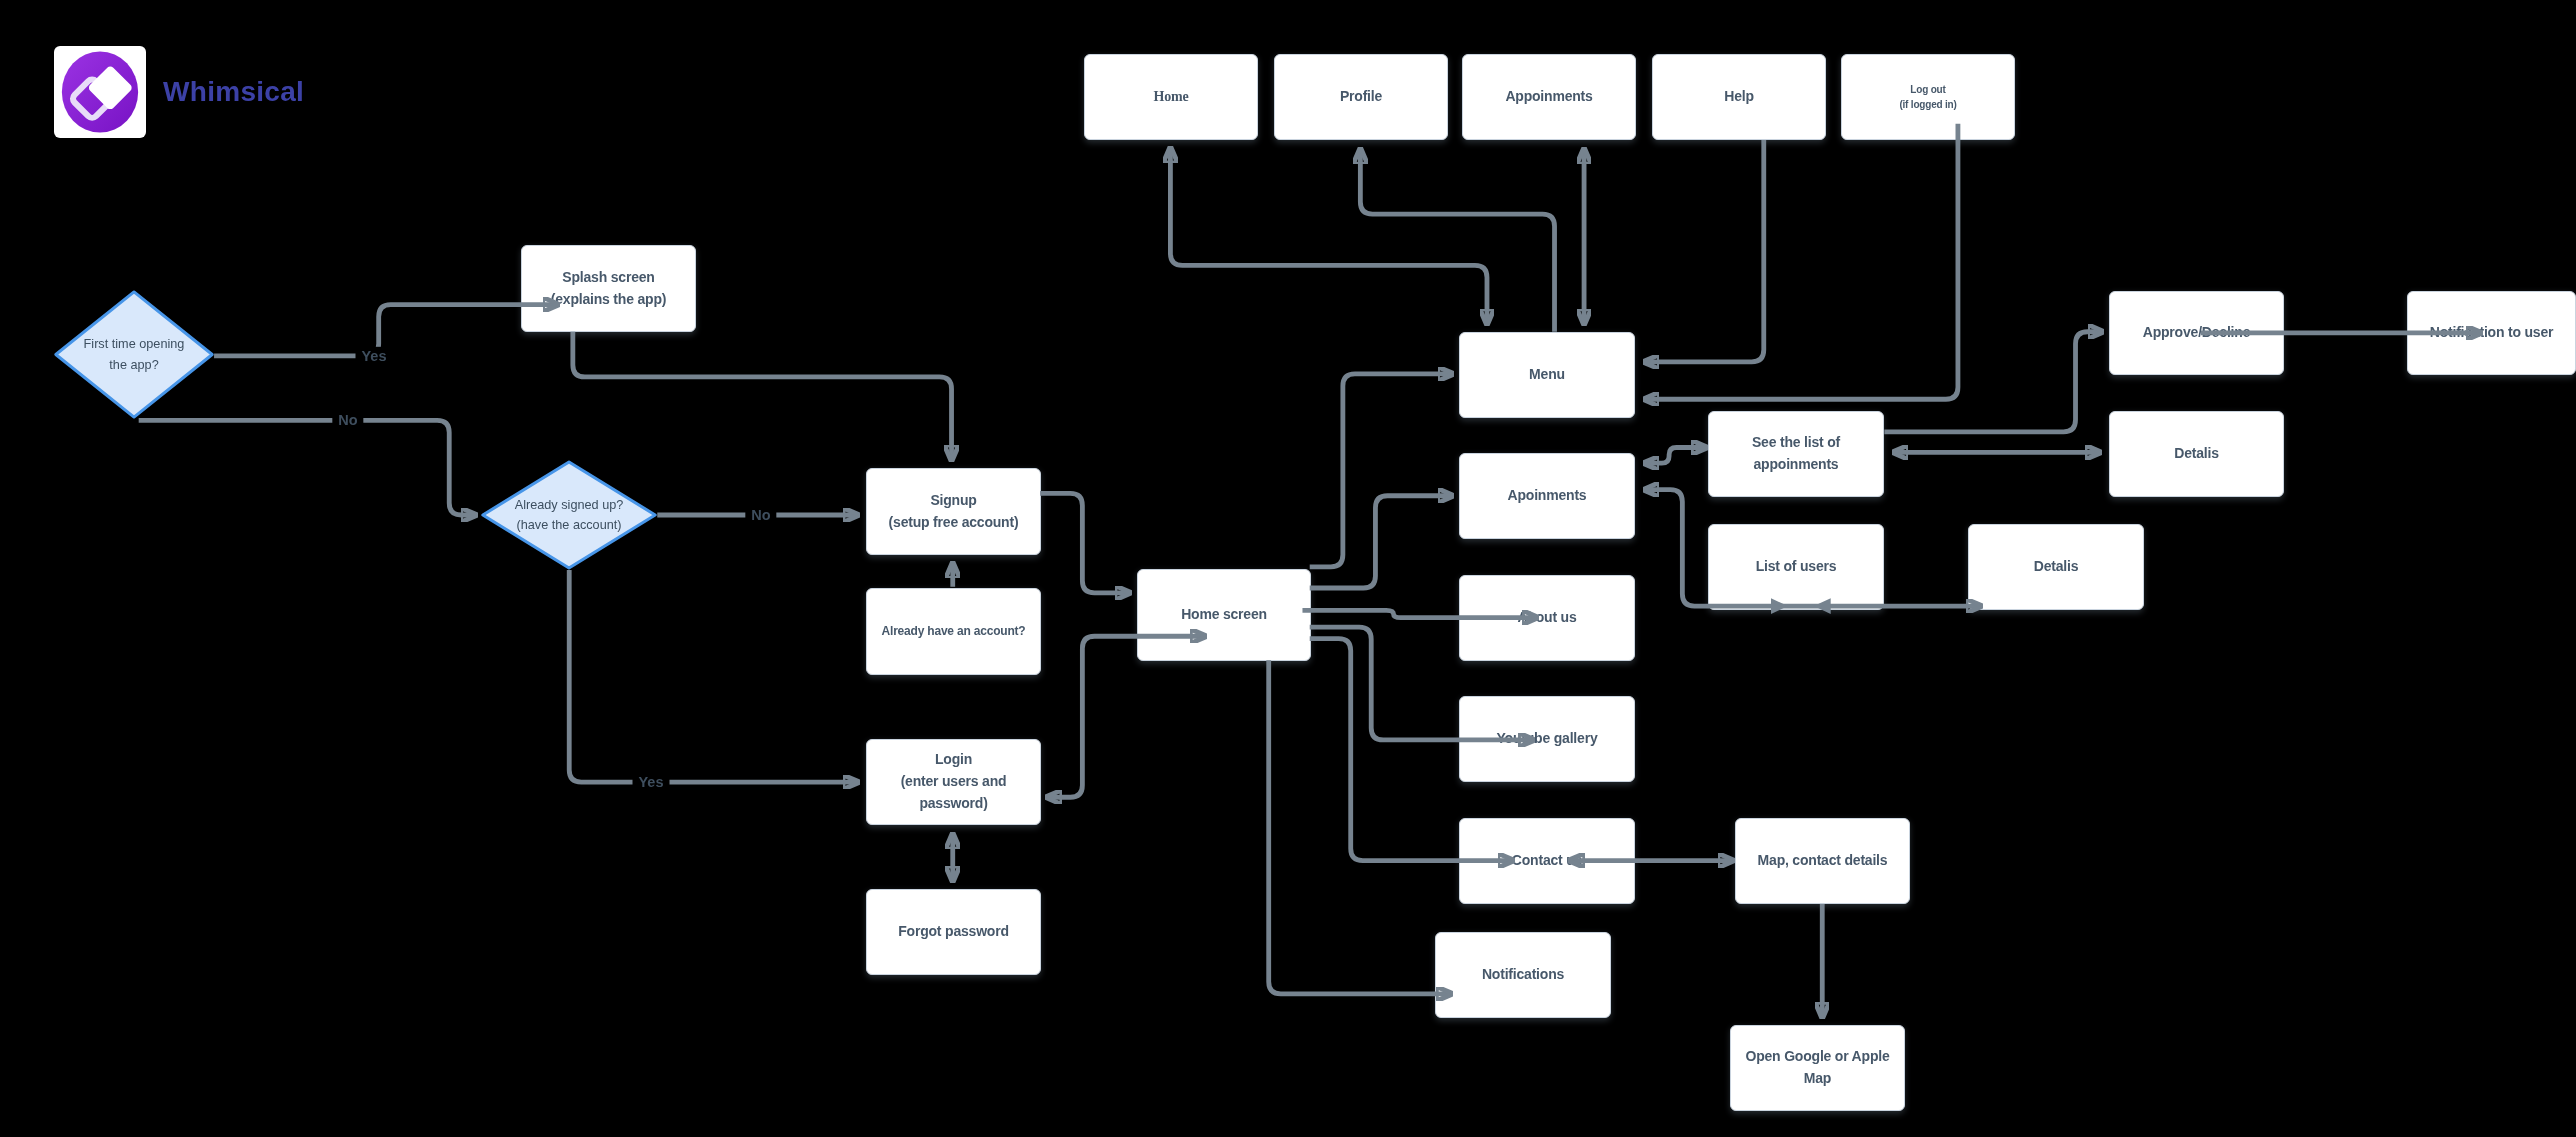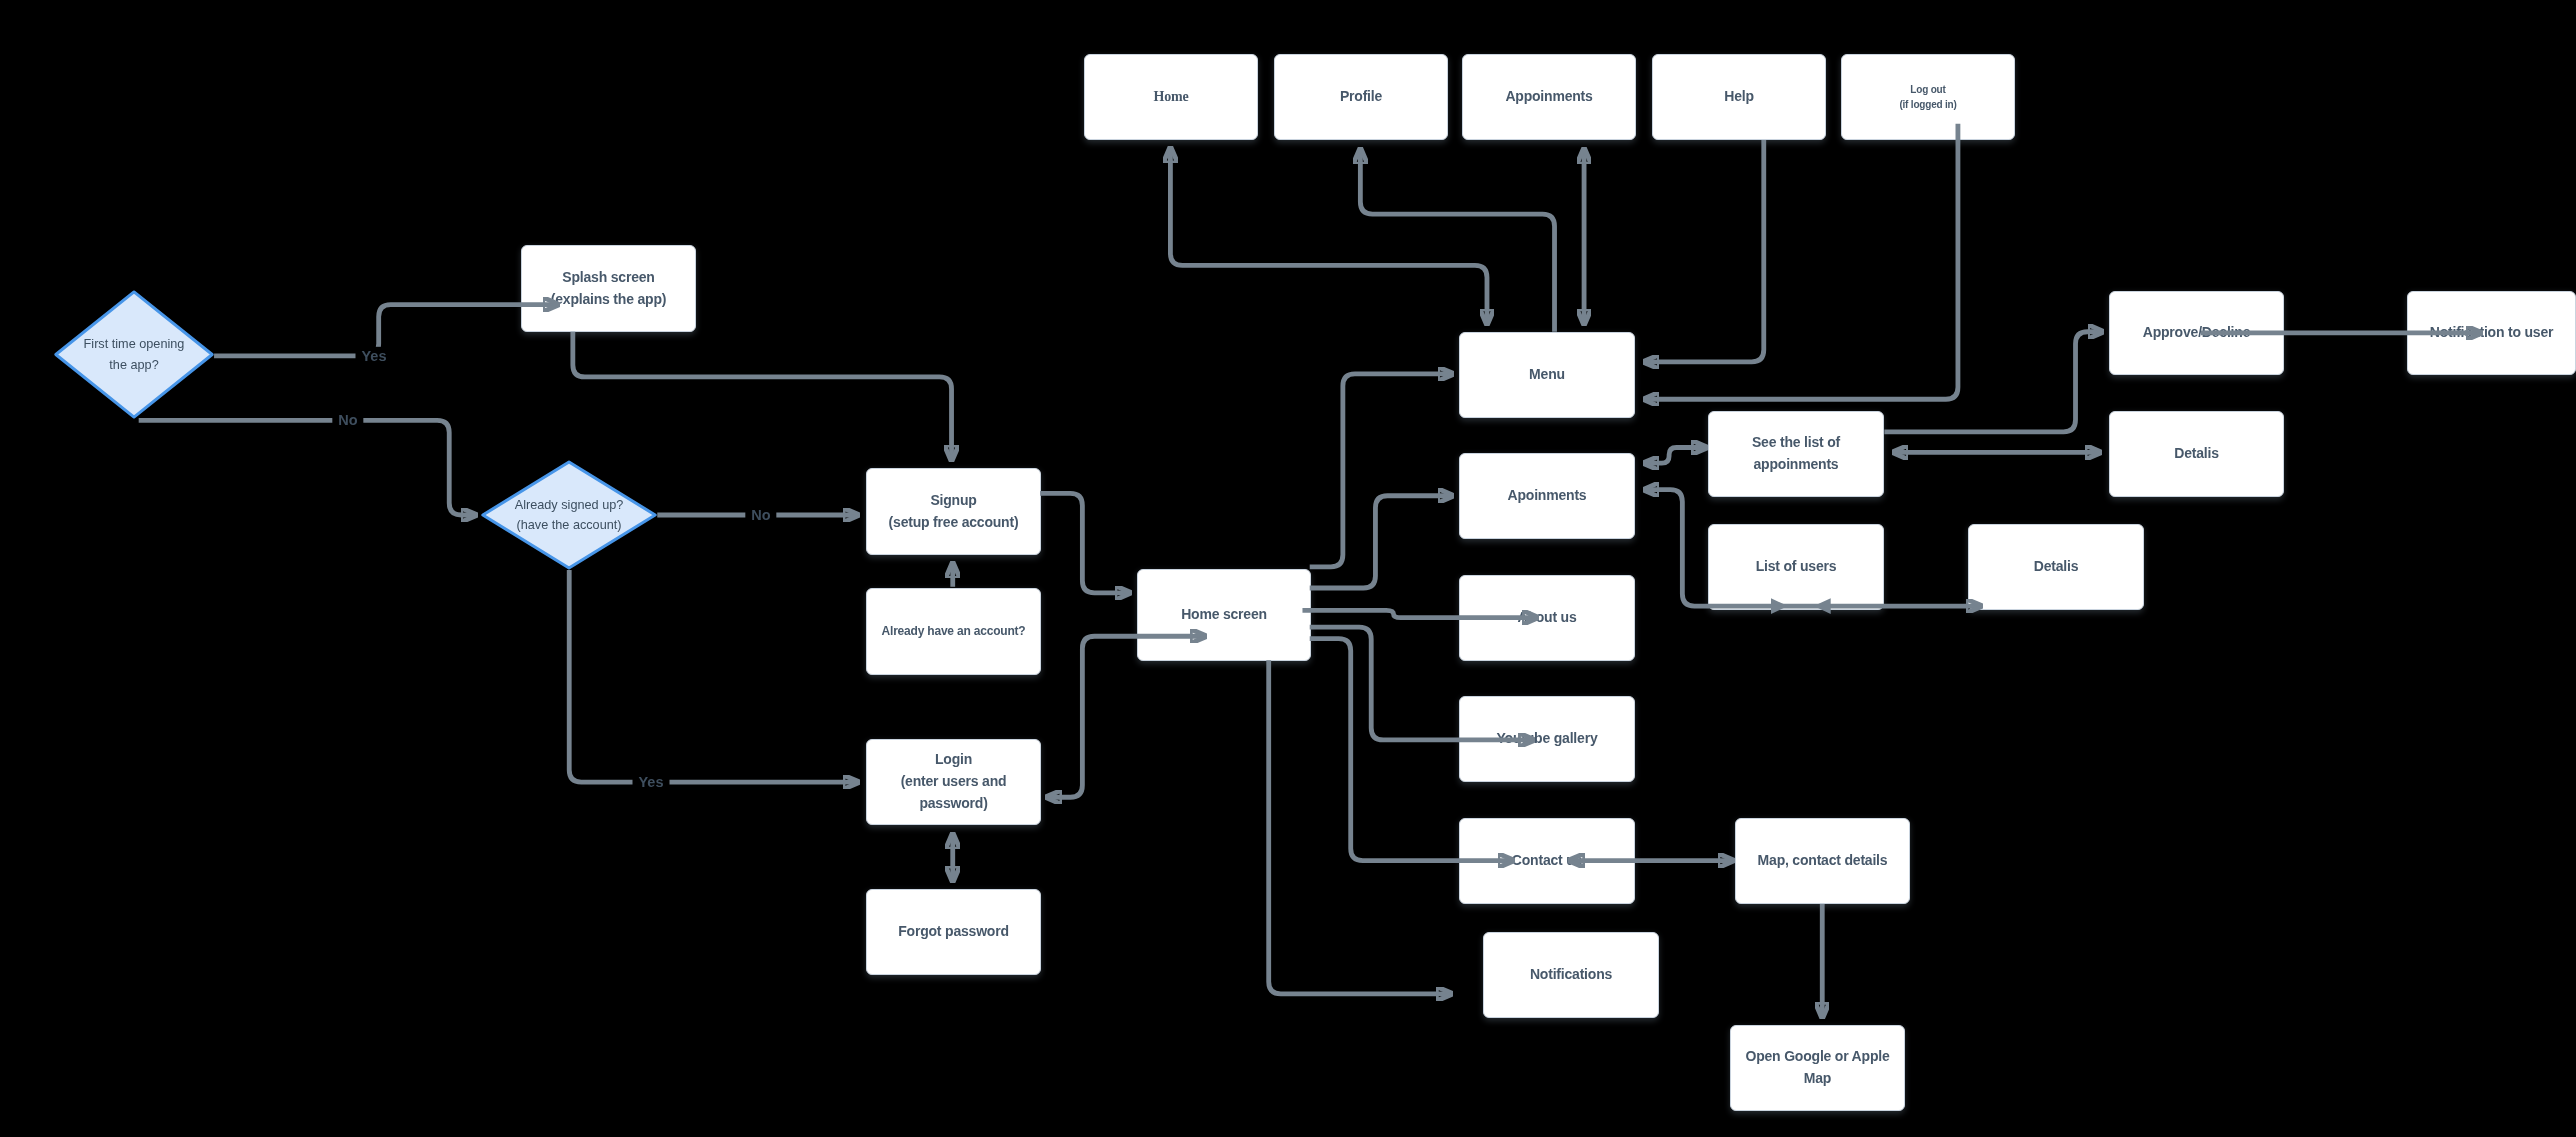--- a/index.html
+++ b/index.html
@@ -57,20 +57,36 @@
   #page-title{
     position:absolute;left:53px;top:1054px;z-index:2;margin:0;
     color:var(--title-text);font-size:43px;font-weight:700;letter-spacing:-0.6px;
   }
 </style>
 </head>
 <body>
 
 <div id="canvas">
 
+  <div id="logo">
+    <div class="mark">
+      <svg width="92" height="92" viewBox="0 0 152 152">
+        <defs>
+          <linearGradient id="pg" x1="0" y1="0" x2="1" y2="1">
+            <stop offset="0" stop-color="#9B33E3"></stop>
+            <stop offset="1" stop-color="#7712C4"></stop>
+          </linearGradient>
+        </defs>
+        <ellipse cx="76" cy="76" rx="63" ry="67" fill="url(#pg)"></ellipse>
+        <rect x="38" y="62" width="50" height="50" rx="9" fill="none" stroke="#E8DCF8" stroke-width="10" transform="rotate(45 63 87)"></rect>
+        <rect x="66" y="42" width="54" height="54" rx="7" fill="#ffffff" transform="rotate(45 93 69)"></rect>
+      </svg>
+    </div>
+    <span id="brand-name">Whimsical</span>
+  </div>
 
 
   <div id="nodes">
       <div class="node" style="left: 1084px; top: 54px; width: 174px; height: 86px; font-size: 14px; font-family: Liberation Serif, serif;">Home</div>
       <div class="node" style="left: 1274px; top: 54px; width: 174px; height: 86px; font-size: 14px;">Profile</div>
       <div class="node" style="left: 1462px; top: 54px; width: 174px; height: 86px; font-size: 14px;">Appoinments</div>
       <div class="node" style="left: 1652px; top: 54px; width: 174px; height: 86px; font-size: 14px;">Help</div>
       <div class="node" style="left: 1841px; top: 54px; width: 174px; height: 86px; font-size: 10px;">Log out
 (if logged in)</div>
       <div class="node" style="left: 485px; top: 245px; width: 175px; height: 87px; font-size: 14px; margin-left: 36px;">Splash screen
@@ -81,21 +97,21 @@
       <div class="node" style="left: 866px; top: 739px; width: 175px; height: 86px; font-size: 14px;">Login
 (enter users and
 password)</div>
       <div class="node" style="left: 866px; top: 889px; width: 175px; height: 86px; font-size: 14px;">Forgot password</div>
       <div class="node" style="left: 1137px; top: 569px; width: 174px; height: 92px; font-size: 14px;">Home screen</div>
       <div class="node" style="left: 1459px; top: 332px; width: 176px; height: 86px; font-size: 14px;">Menu</div>
       <div class="node" style="left: 1459px; top: 453px; width: 176px; height: 86px; font-size: 14px;">Apoinments</div>
       <div class="node" style="left: 1459px; top: 575px; width: 176px; height: 86px; font-size: 14px;">About us</div>
       <div class="node" style="left: 1459px; top: 696px; width: 176px; height: 86px; font-size: 14px;">Youtube gallery</div>
       <div class="node" style="left: 1459px; top: 818px; width: 176px; height: 86px; font-size: 14px;">Contact us</div>
-      <div class="node" style="left: 1483px; top: 932px; width: 176px; height: 86px; font-size: 14px;">Notifications</div>
+      <div class="node" style="left: 1435px; top: 932px; width: 176px; height: 86px; font-size: 14px;">Notifications</div>
       <div class="node" style="left: 1708px; top: 411px; width: 176px; height: 86px; font-size: 14px;">See the list of
 appoinments</div>
       <div class="node" style="left: 1708px; top: 524px; width: 176px; height: 86px; font-size: 14px;">List of users</div>
       <div class="node" style="left: 1968px; top: 524px; width: 176px; height: 86px; font-size: 14px;">Detalis</div>
       <div class="node" style="left: 2109px; top: 291px; width: 175px; height: 84px; font-size: 14px;">Approve/Decline</div>
       <div class="node" style="left: 2407px; top: 291px; width: 169px; height: 84px; font-size: 14px;">Notification to user</div>
       <div class="node" style="left: 2109px; top: 411px; width: 175px; height: 86px; font-size: 14px;">Detalis</div>
       <div class="node" style="left: 1735px; top: 818px; width: 175px; height: 86px; font-size: 14px;">Map, contact details</div>
       <div class="node" style="left: 1730px; top: 1025px; width: 175px; height: 86px; font-size: 14px;">Open Google or Apple
 Map</div>

